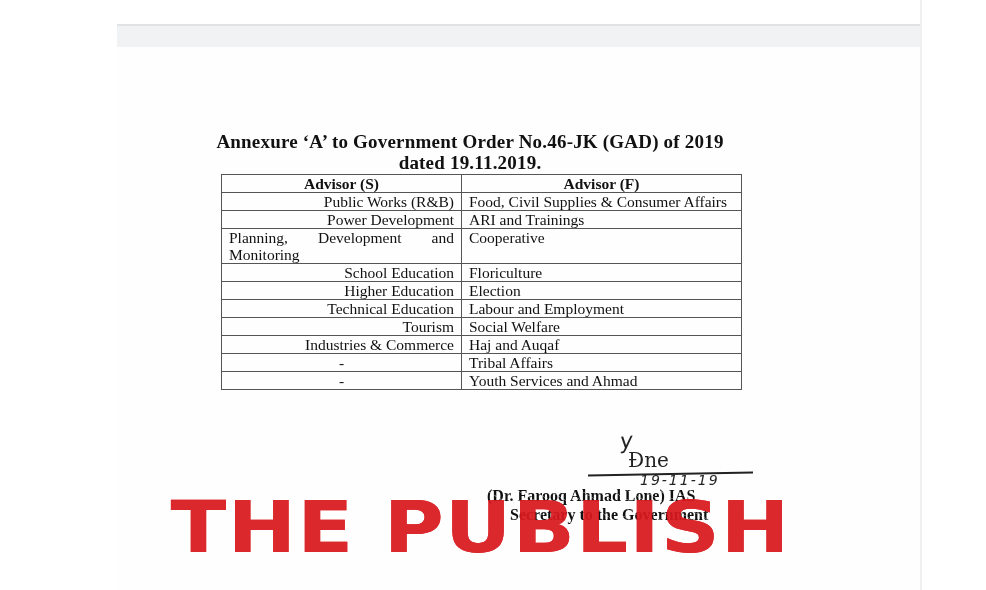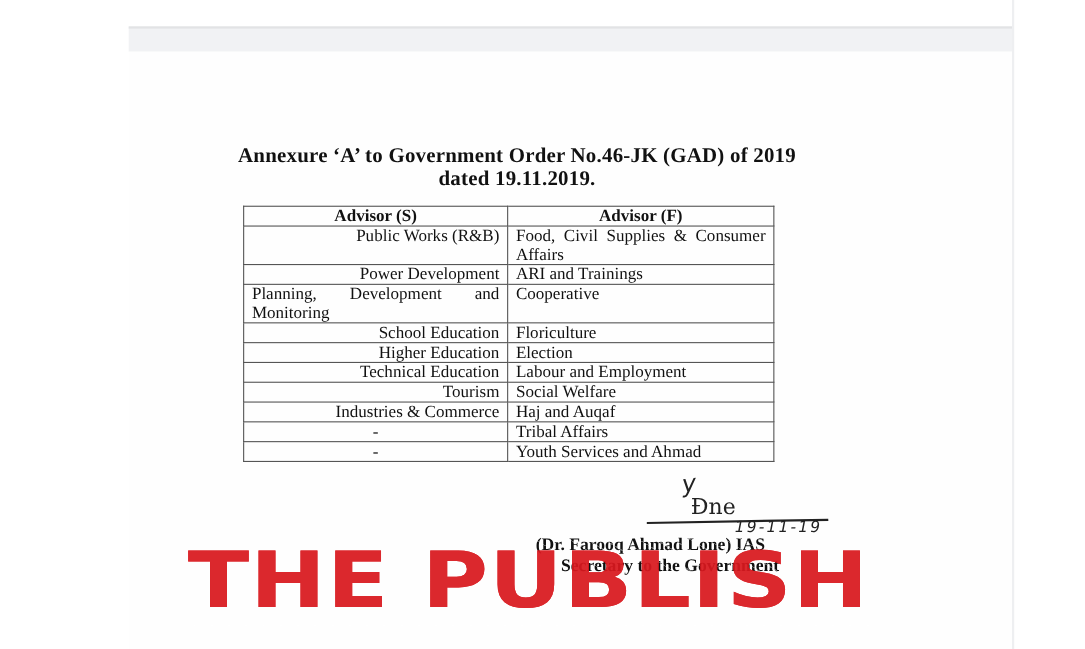--- a/index.html
+++ b/index.html
@@ -21,21 +21,21 @@
   .page {
     position:absolute; left:117px; top:47px; width:803px; height:543px;
     background:#fefefe;
   }
   .title {
     position:absolute; left:160px; top:131px; width:620px;
     text-align:center; font-weight:bold; font-size:19px; line-height:21px;
     letter-spacing:0.2px;
   }
   table.annex {
-    position:absolute; left:221px; top:187px; width:483px;
+    position:absolute; left:221px; top:174px; width:521px;
     border-collapse:collapse; font-size:15.5px; line-height:17px;
   }
   table.annex th, table.annex td {
     border:1.5px solid #555; padding:0 7px; vertical-align:top;
   }
   table.annex th { font-weight:bold; text-align:center; height:17px; }
   table.annex td.c1 { width:225px;text-align:right; }
   table.annex td.dash { text-align:center; }
   table.annex td.just { text-align:justify; text-align-last:left; }
   .sig-mark {
@@ -45,21 +45,21 @@
   .sig-scrawl {
     position:absolute; left:628px; top:448px; font-family:"DejaVu Serif", serif;
     font-size:20px; color:#222;
   }
   .sig-line {
     position:absolute; left:588px; top:473px; width:165px; height:2px; background:#222;
     transform:rotate(-1deg);
   }
   .sig-date {
     position:absolute; left:640px; top:472px; font-family:"DejaVu Sans", sans-serif;
-    font-size:14px; font-style:italic; color:#222; letter-spacing:2px;margin-left:28px;
+    font-size:14px; font-style:italic; color:#222; letter-spacing:2px;
   }
   .signer-name {
     position:absolute; left:487px; top:487px; font-weight:bold; font-size:16px;
   }
   .signer-title {
     position:absolute; left:510px; top:506px; font-weight:bold; font-size:16px;
   }
   .watermark {
     position:absolute; left:128px; top:494px; width:705px; height:80px;
     font-family:"DejaVu Sans", sans-serif; font-weight:bold;

